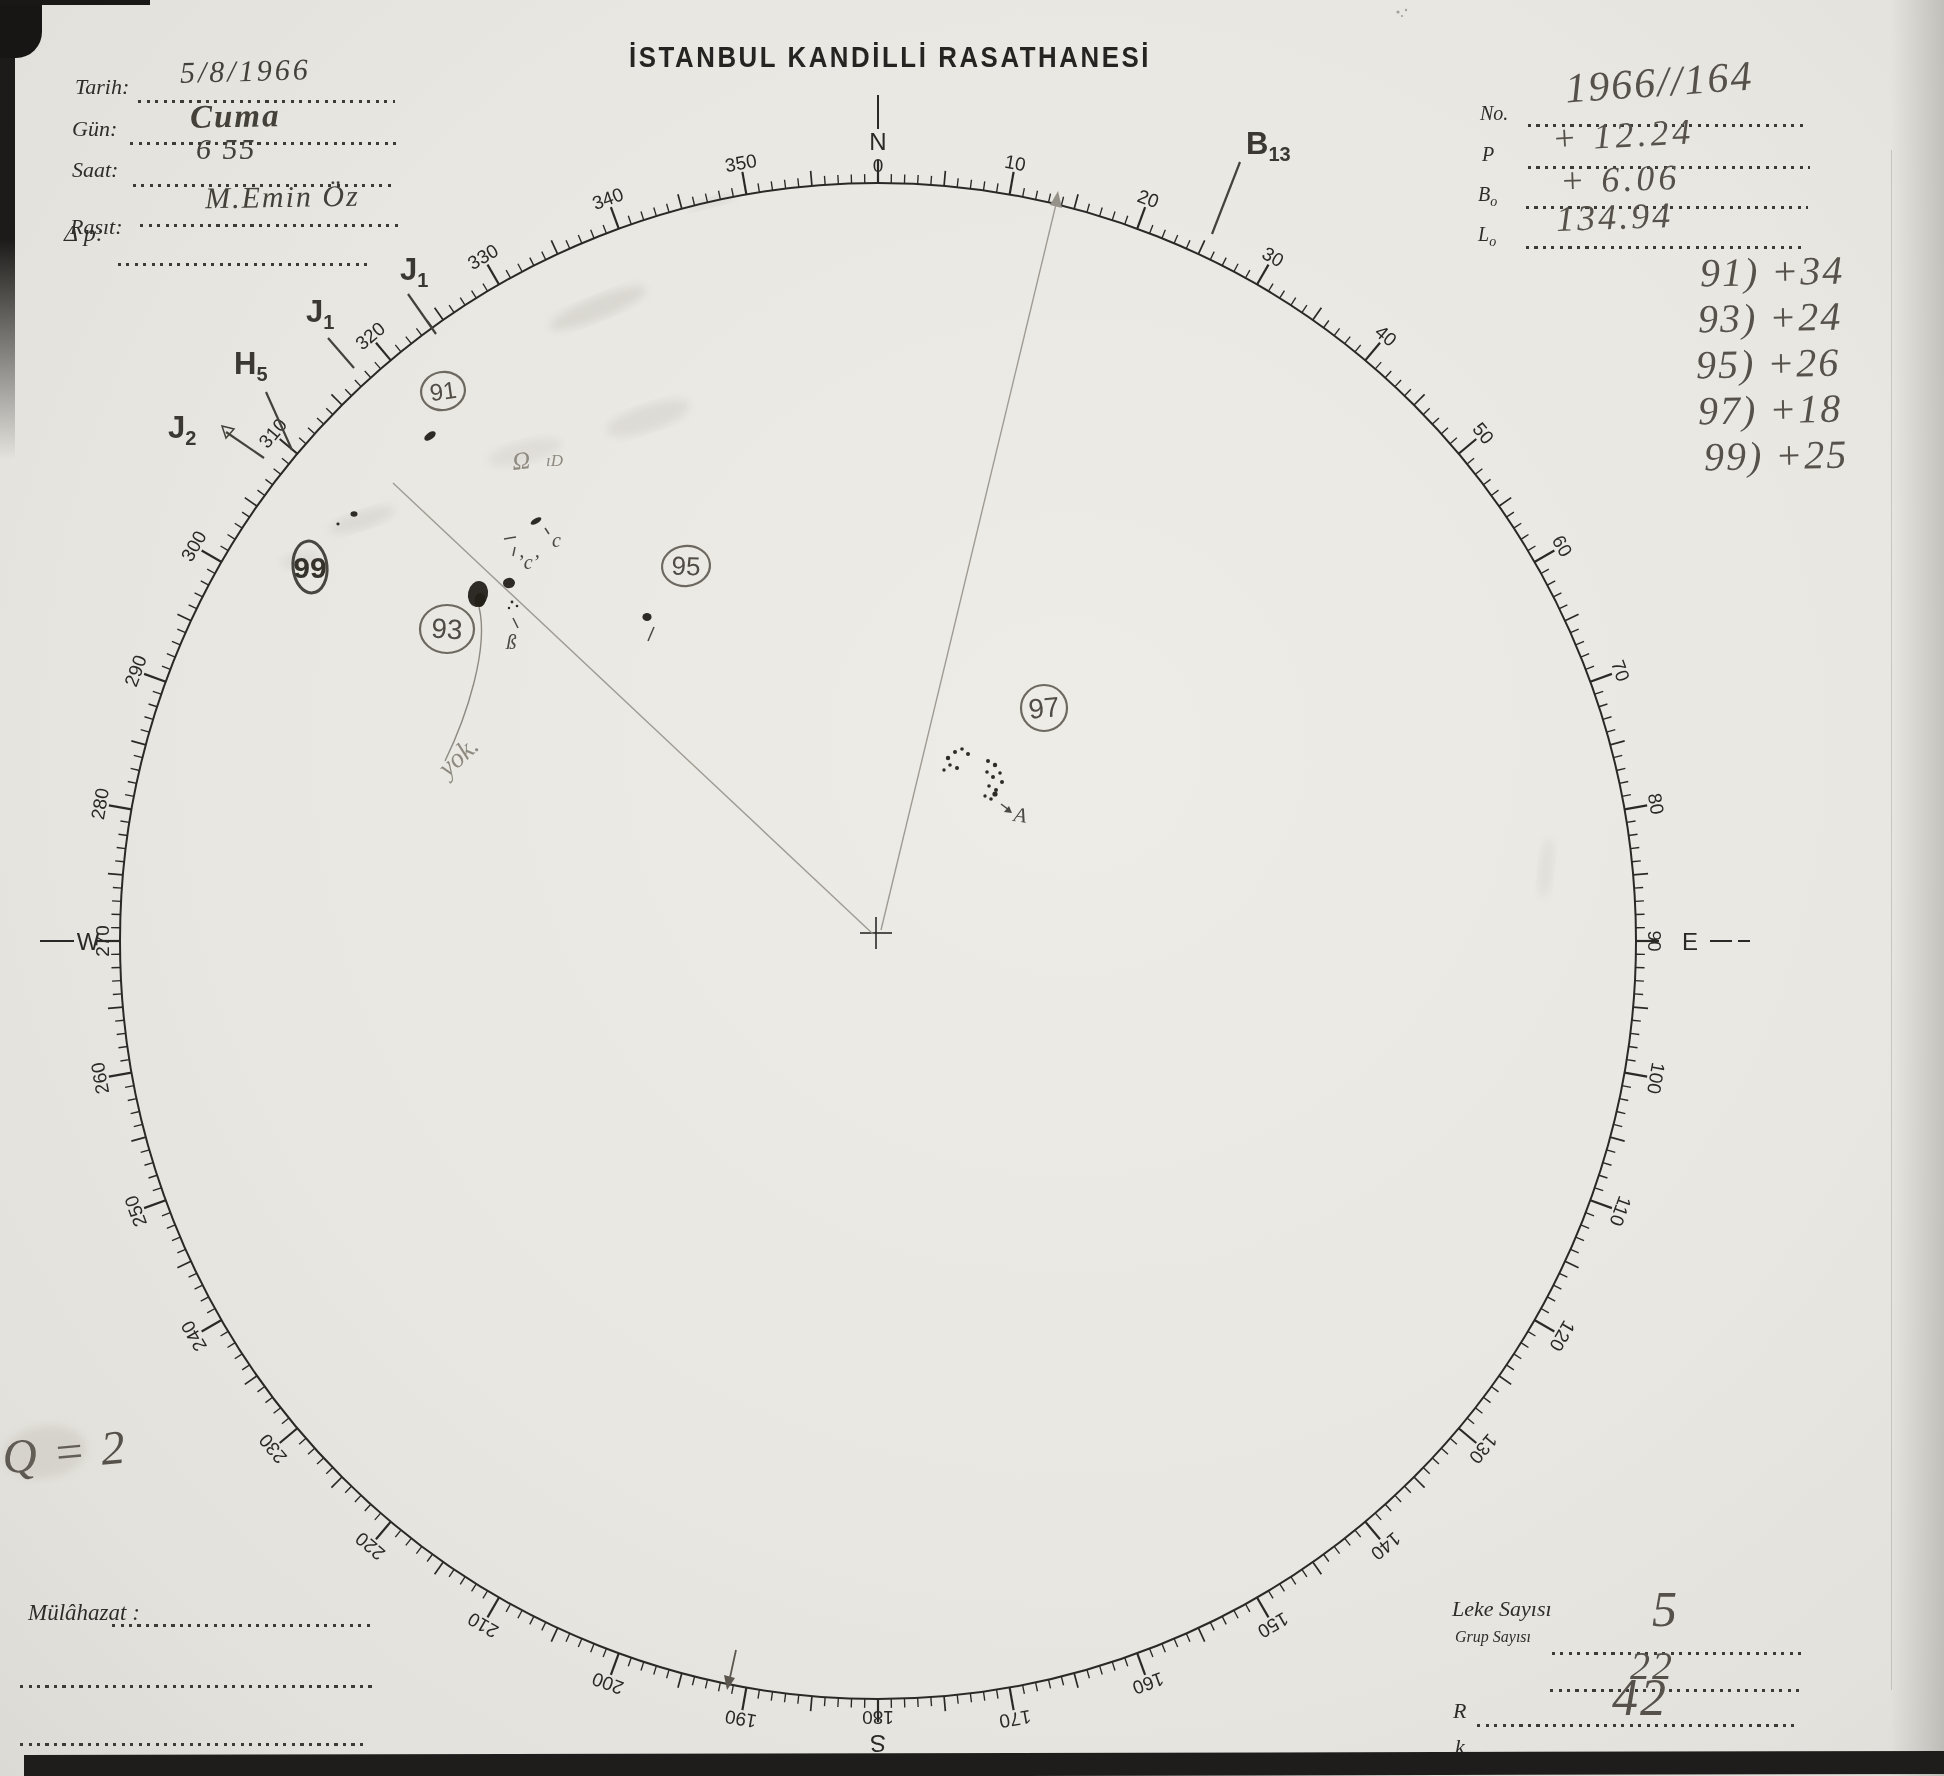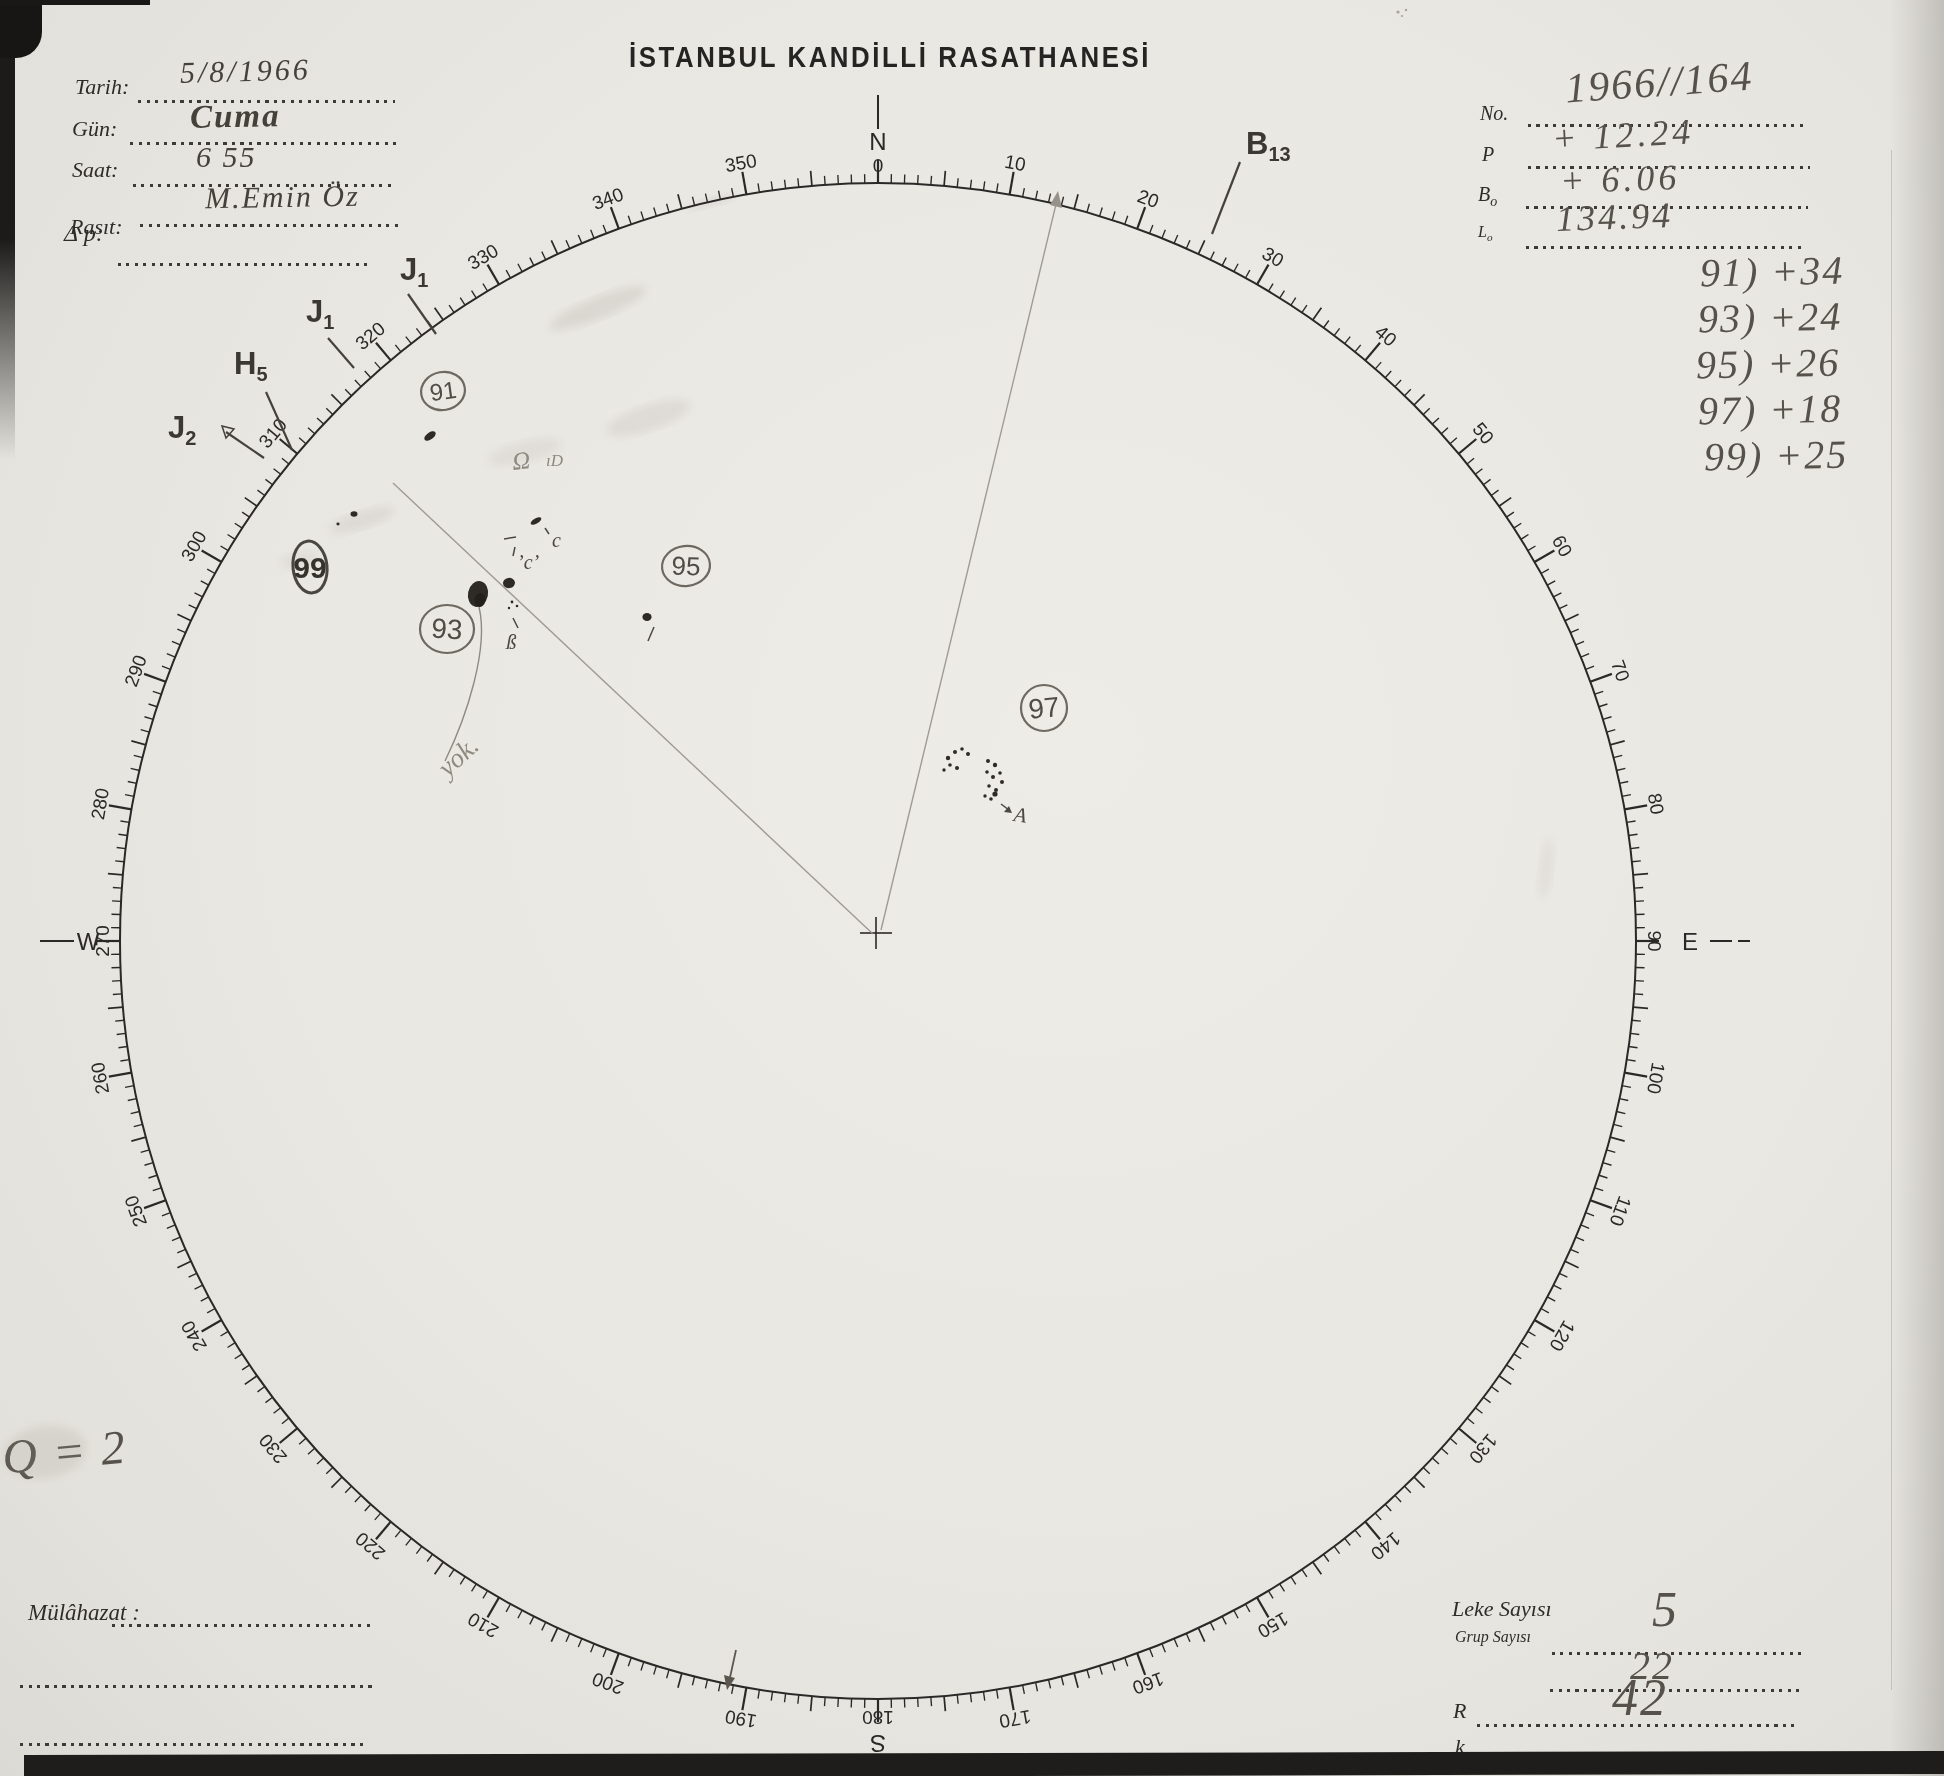--- a/index.html
+++ b/index.html
@@ -53,42 +53,42 @@
   <div class="abs flabel" style="left:75px;top:74px;font-size:22px;">Tarih:</div>
   <div class="dotline" style="left:138px;top:100px;width:257px;"></div>
   <div class="abs hw" style="left:180px;top:54px;font-size:30px;letter-spacing:3px;transform:rotate(-1.5deg);">5/8/1966</div>
 
   <div class="abs flabel" style="left:72px;top:116px;font-size:22px;">Gün:</div>
   <div class="dotline" style="left:130px;top:142px;width:268px;"></div>
   <div class="abs hw" style="left:190px;top:98px;font-size:33px;font-weight:700;transform:rotate(-1deg);">Cuma</div>
 
   <div class="abs flabel" style="left:72px;top:157px;font-size:22px;">Saat:</div>
   <div class="dotline" style="left:133px;top:184px;width:259px;"></div>
-  <div class="abs hw" style="left:196px;top:140px;font-size:30px;text-align:center;">6 55</div>
+  <div class="abs hw" style="left:196px;top:132px;font-size:30px;text-align:center;">6 55</div>
 
   <div class="abs flabel" style="left:70px;top:198px;font-size:22px;margin-top:16px;">Rasıt:</div>
   <div class="dotline" style="left:140px;top:224px;width:258px;"></div>
   <div class="abs hw" style="left:205px;top:180px;font-size:30px;transform:rotate(-1deg);">M.Emin Öz</div>
 
   <div class="abs flabel" style="left:64px;top:220px;font-size:24px;">Δ p:</div>
   <div class="dotline" style="left:118px;top:263px;width:254px;"></div>
 
   <div class="abs flabel" style="left:1480px;top:102px;font-size:20px;">No.</div>
   <div class="dotline" style="left:1528px;top:124px;width:280px;"></div>
   <div class="abs hw pencil" style="left:1565px;top:58px;font-size:42px;transform:rotate(-4deg);">1966//164</div>
 
   <div class="abs flabel" style="left:1482px;top:143px;font-size:20px;">P</div>
   <div class="dotline" style="left:1528px;top:166px;width:282px;"></div>
   <div class="abs hw pencil" style="left:1552px;top:114px;font-size:36px;letter-spacing:4px;transform:rotate(-3deg);">+ 12.24</div>
 
   <div class="abs flabel" style="left:1478px;top:183px;font-size:20px;"><span>B</span><sub>o</sub></div>
   <div class="dotline" style="left:1526px;top:206px;width:282px;"></div>
   <div class="abs hw pencil" style="left:1560px;top:158px;font-size:36px;letter-spacing:4px;transform:rotate(-2deg);">+ 6.06</div>
 
-  <div class="abs flabel" style="left:1478px;top:223px;font-size:16px;"><span>L</span><sub>o</sub></div>
+  <div class="abs flabel" style="left:1478px;top:223px;font-size:20px;"><span>L</span><sub>o</sub></div>
   <div class="dotline" style="left:1526px;top:246px;width:280px;"></div>
   <div class="abs hw pencil" style="left:1556px;top:196px;font-size:36px;letter-spacing:3px;transform:rotate(-2deg);">134.94</div>
 
   <div class="abs hw pencil shift" style="left:1700px;top:248px;">91) +34</div>
   <div class="abs hw pencil shift" style="left:1698px;top:294px;">93) +24</div>
   <div class="abs hw pencil shift" style="left:1696px;top:340px;">95) +26</div>
   <div class="abs hw pencil shift" style="left:1698px;top:386px;">97) +18</div>
   <div class="abs hw pencil shift" style="left:1704px;top:432px;">99) +25</div>
 
   <div class="abs flabel" style="left:1455px;top:1628px;font-size:16px;">Grup Sayısı</div>

